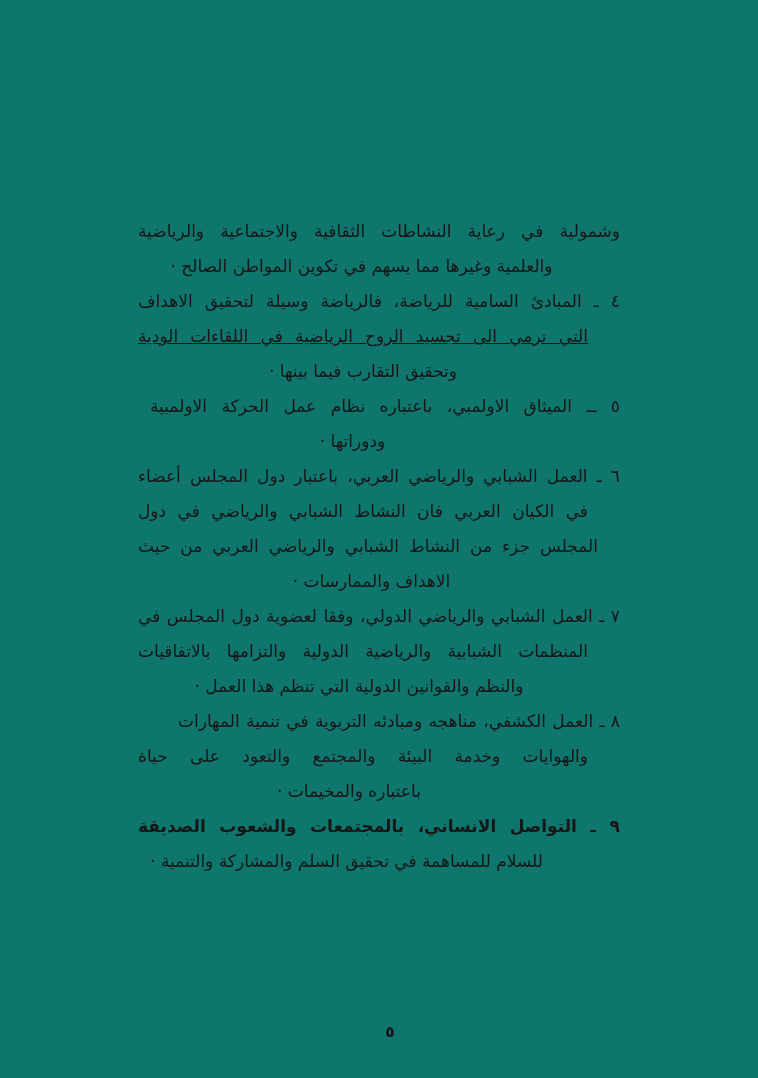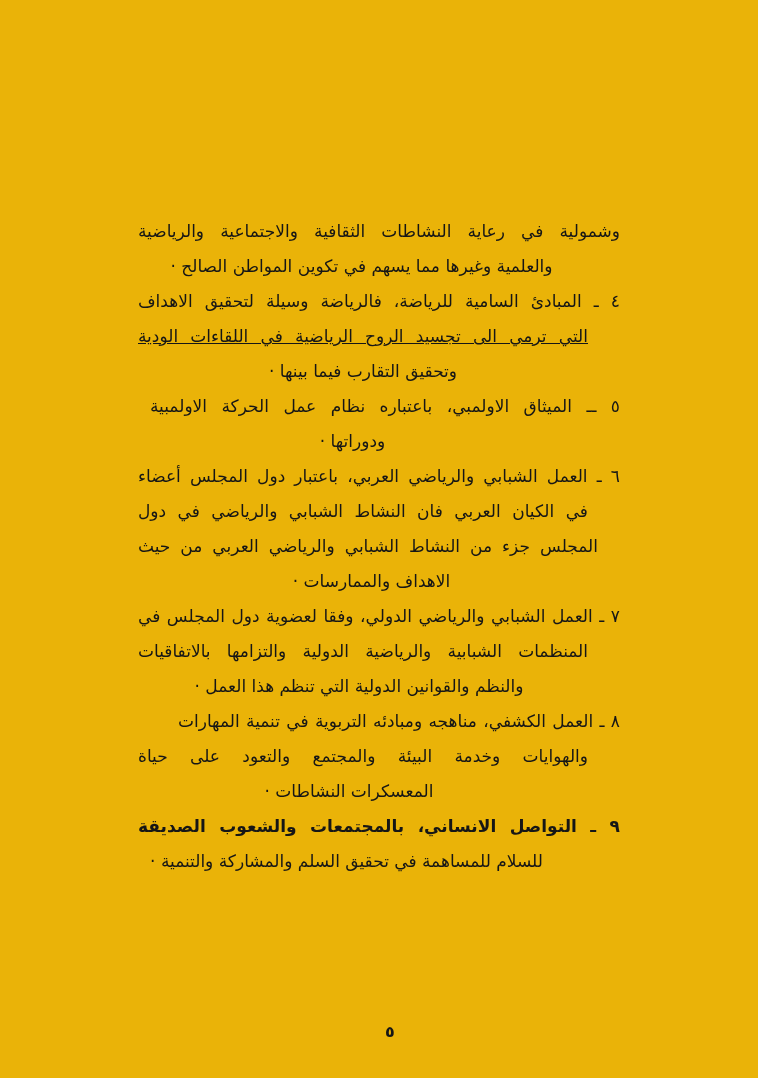--- a/index.html
+++ b/index.html
@@ -5,21 +5,21 @@
   html, body {
     margin: 0;
     padding: 0;
     background: #e8e8e8;
   }
   .page {
     position: relative;
     width: 758px;
     height: 1078px;
     margin: 0 auto;
-    background: #eab308;
+    background: #0f766e;
     font-family: "DejaVu Sans", sans-serif;
     color: #161616;
     overflow: hidden;
   }
   .text-column {
     position: absolute;
     top: 214px;
     right: 138px;
     width: 482px;
     direction: rtl;
@@ -82,21 +82,21 @@
         <div class="line plain" style="padding-right: 15px;">الاهداف والممارسات ·</div>
       </div>
       <div class="para">
         <div class="line justify" style="padding-right: 0px;">٧ ـ العمل الشبابي والرياضي الدولي، وفقا لعضوية دول المجلس في</div>
         <div class="line justify" style="padding-right: 32px;">المنظمات الشبابية والرياضية الدولية والتزامها بالاتفاقيات</div>
         <div class="line plain" style="padding-right: 40px;">والنظم والقوانين الدولية التي تنظم هذا العمل ·</div>
       </div>
       <div class="para">
         <div class="line justify" style="padding-right: 0px; margin-left: 40px;">٨ ـ العمل الكشفي، مناهجه ومبادئه التربوية في تنمية المهارات</div>
         <div class="line justify" style="padding-right: 32px;">والهوايات وخدمة البيئة والمجتمع والتعود على حياة</div>
-        <div class="line plain" style="padding-right: 60px;">المعسكرات النشاطات ·</div>
+        <div class="line plain" style="padding-right: 60px;">باعتباره والمخيمات ·</div>
       </div>
       <div class="para">
         <div class="line justify" style="padding-right: 0px; font-weight: bold;">٩ ـ التواصل الانساني، بالمجتمعات والشعوب الصديقة والمحبة</div>
         <div class="line plain" style="padding-right: 65px;">للسلام  للمساهمة في تحقيق السلم والمشاركة والتنمية ·</div>
       </div>
     </div>
   <div class="page-number">٥</div>
 </div>
 
 </body></html>

